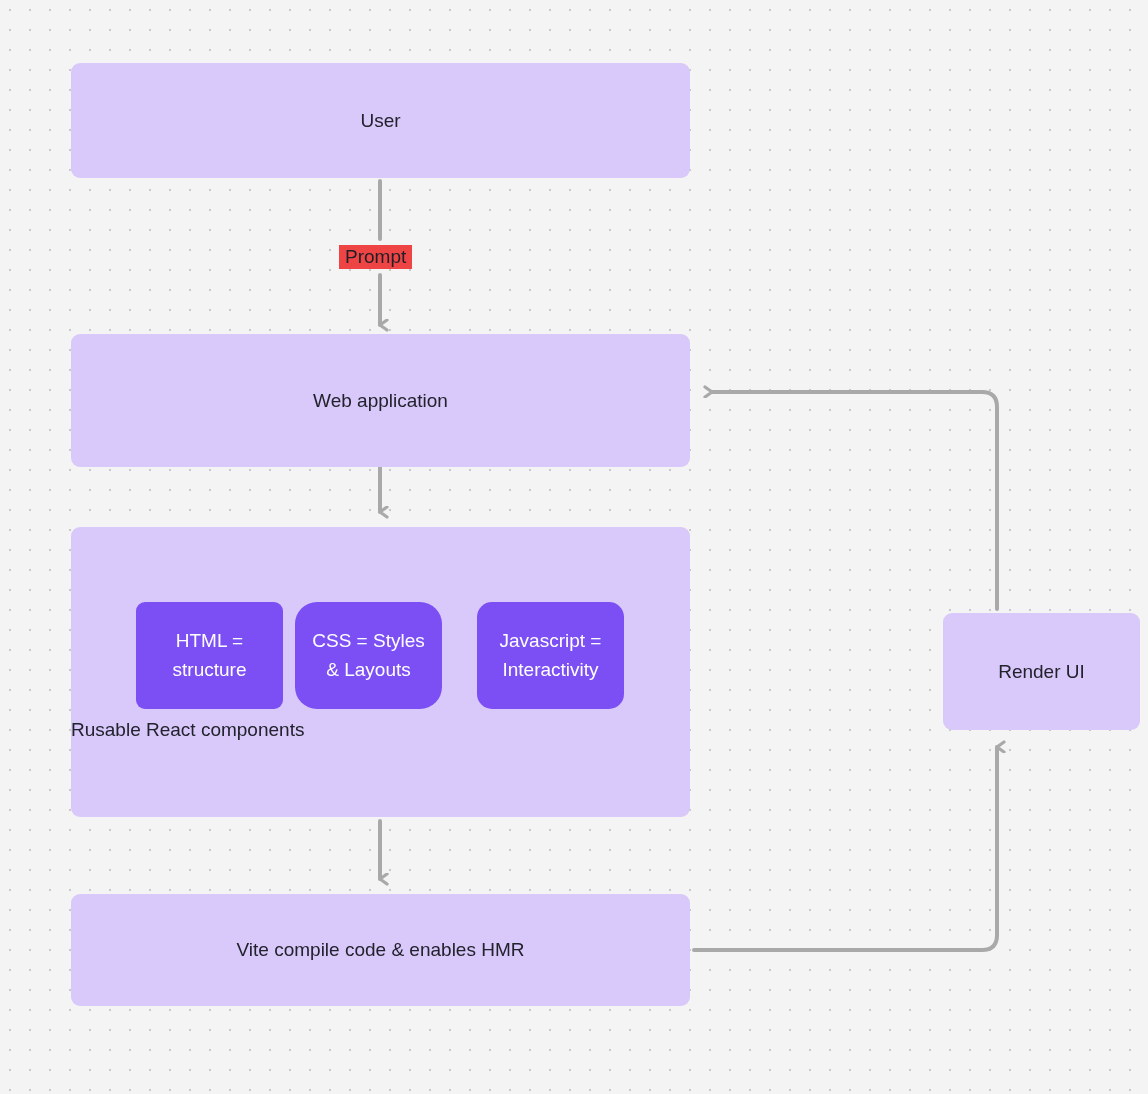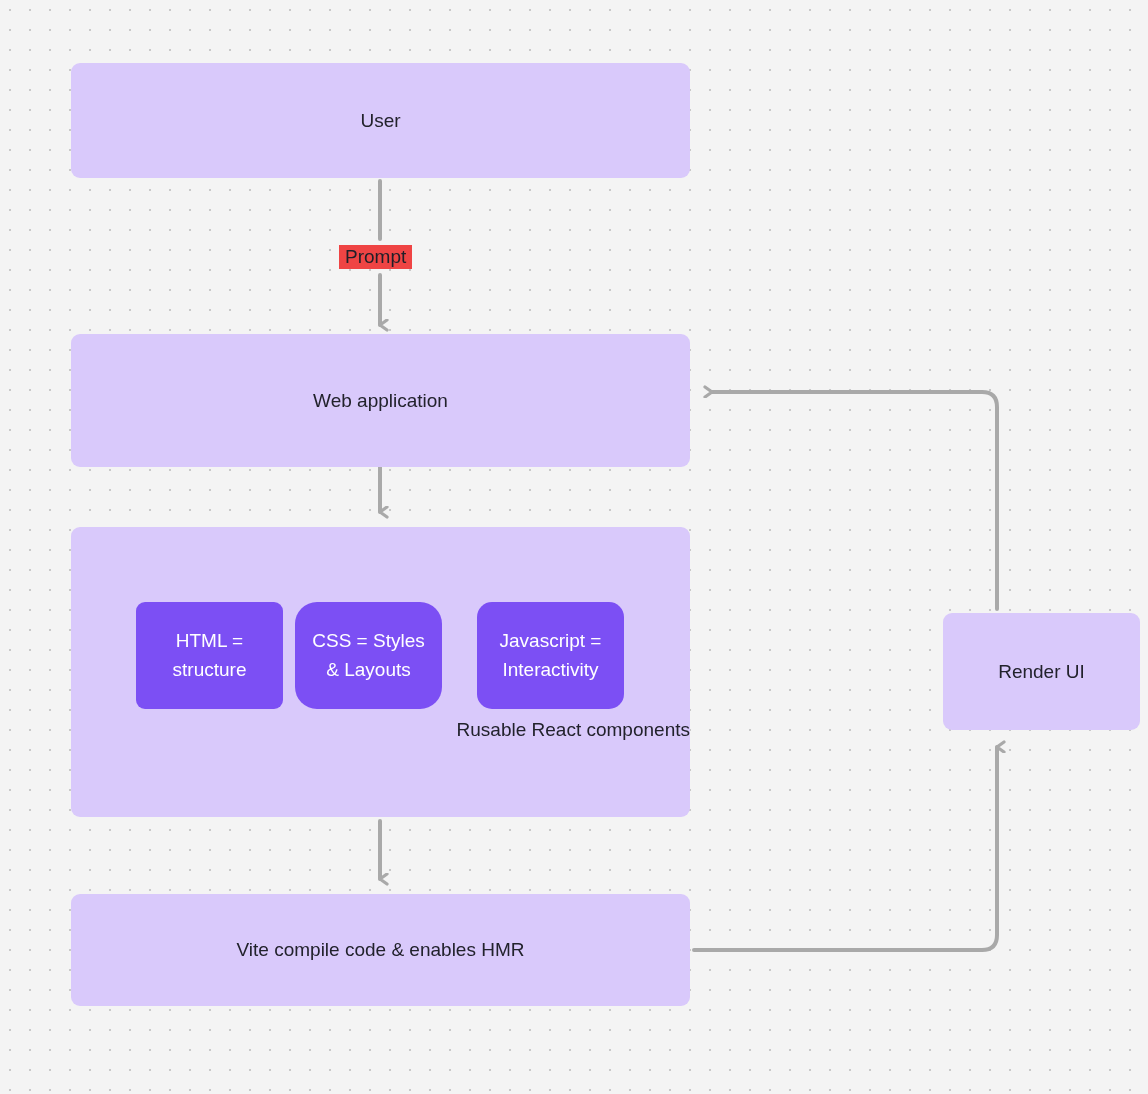--- a/index.html
+++ b/index.html
@@ -78,21 +78,21 @@
   }
   .chip-0 { left: 65px; }
   .chip-1 { left: 224px; border-radius: 22px; }
   .chip-2 { left: 406px; border-radius: 15px; }
 
   .group-caption {
     position: absolute;
     left: 0;
     top: 190px;
     width: 619px;
-    text-align: right;
+    text-align: left;
     font-size: 19px;
     color: #22222c;
   }
 
   
   .edge-label {
     position: absolute;
     font-size: 19px;
     color: #1f1f28;
     background: #ef4444;

